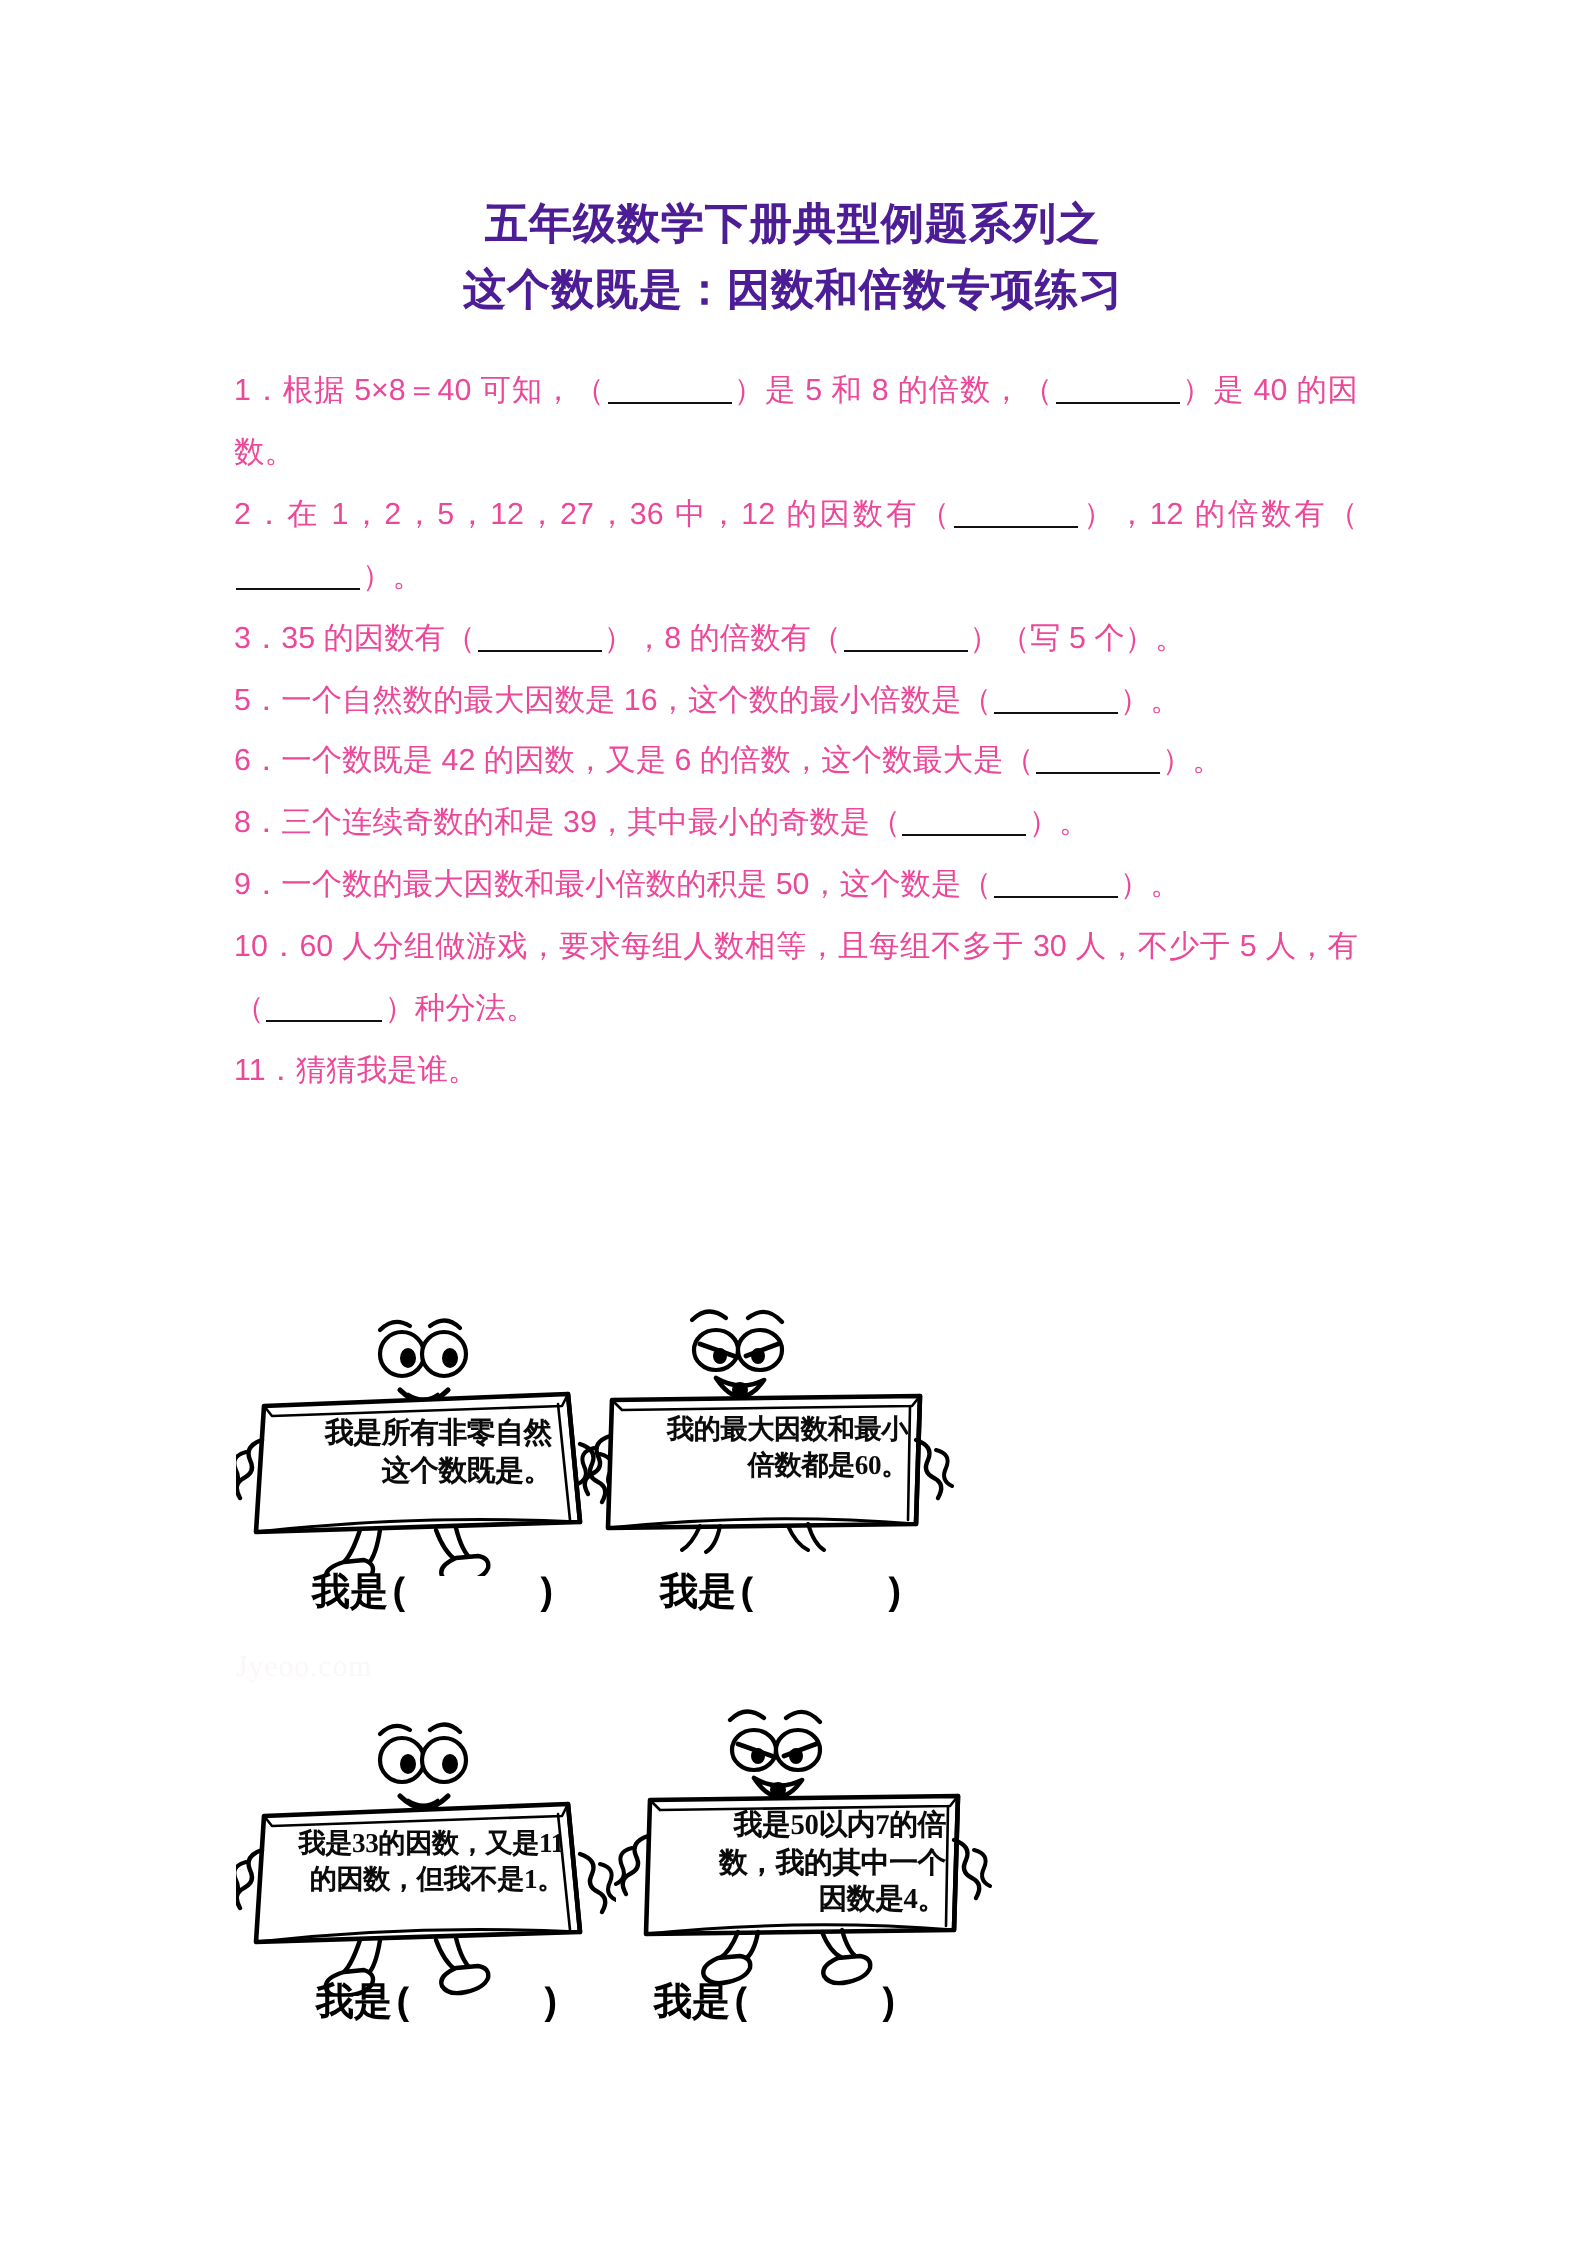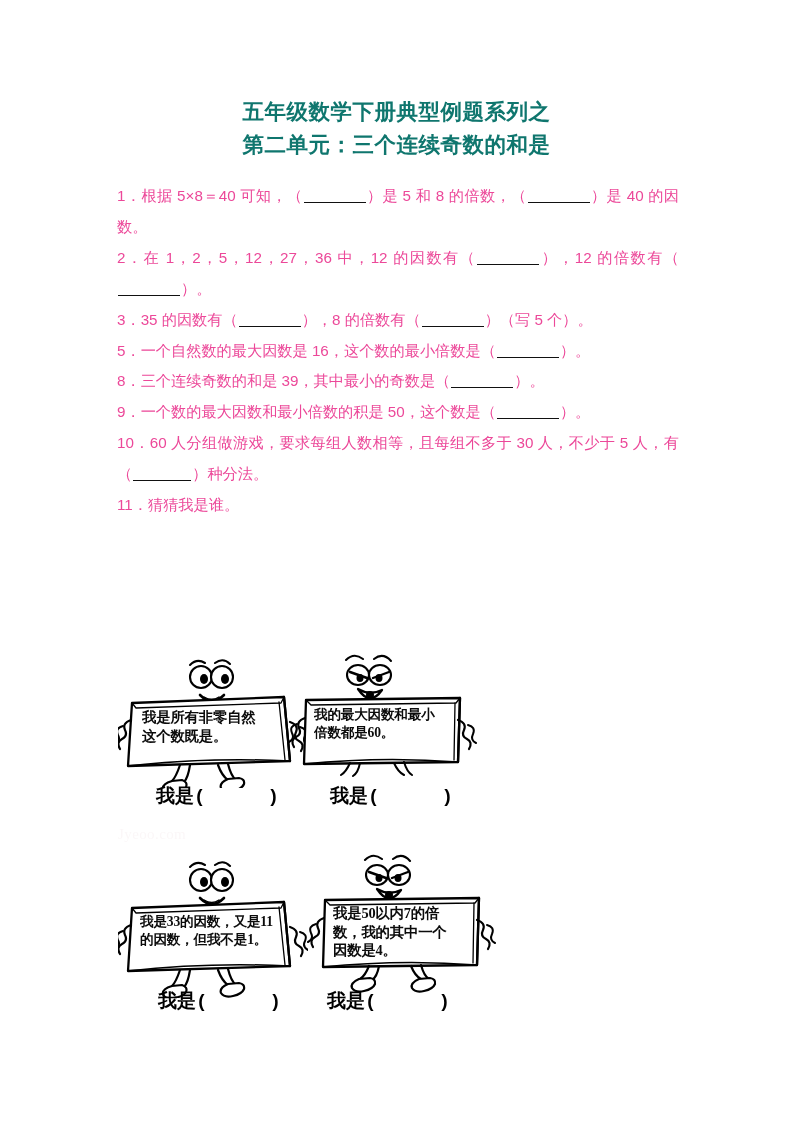--- a/index.html
+++ b/index.html
@@ -31,21 +31,21 @@
     top: 96px;
     width: 793px;
     text-align: center;
   }
   .title-line {
     font-family: Liberation Sans, sans-serif;
     font-weight: bold;
     font-size: 21.5px;
     letter-spacing: 0.5px;
     line-height: 33px;
-    color: #0f766e;
+    color: #4c1d95;
     white-space: nowrap;
   }
 
   
   .body-block {
     position: absolute;
     left: 117px;
     top: 181px;
     width: 562px;
   }
@@ -77,20 +77,21 @@
     font-family: "Liberation Serif", serif;
     font-size: 15px;
     color: #fbf7f8;
     letter-spacing: 0.4px;
     user-select: none;
   }
 
   
   .fig {
     position: absolute;
+    text-align: right;
   }
   .fig svg { display: block; }
   .fig-caption {
     position: absolute;
     font-family: Liberation Mono, monospace;
     font-weight: bold;
     font-size: 19px;
     color: #000000;
     white-space: nowrap;
   }
@@ -108,34 +109,35 @@
   }
   .card-text.small { font-size: 13.6px; line-height: 17.6px; }
 </style>
 </head>
 <body>
 
 <div class="page">
 
   <div class="title-block">
     <div class="title-line">五年级数学下册典型例题系列之</div>
-    <div class="title-line">第二单元：三个连续奇数的和是</div>
+    <div class="title-line">这个数既是：因数和倍数专项练习</div>
   </div>
 
   <div class="body-block">
 
     <p class="q"><span>1．根据 5×8＝40 可知，（</span><span class="blank"></span><span>）是 5 和 8 的倍数，（</span><span class="blank"></span><span>）是 40 的因数。</span></p>
 
     <p class="q"><span>2．在 1，2，5，12，27，36 中，12 的因数有（</span><span class="blank"></span><span>），12 的倍数有（</span><span class="blank"></span><span>）。</span></p>
 
     <p class="q"><span>3．35 的因数有（</span><span class="blank"></span><span>），8 的倍数有（</span><span class="blank"></span><span>）（写 5 个）。</span></p>
 
 
     <p class="q"><span>5．一个自然数的最大因数是 16，这个数的最小倍数是（</span><span class="blank"></span><span>）。</span></p>
 
+    <p class="q"><span>6．一个数既是 42 的因数，又是 6 的倍数，这个数最大是（</span><span class="blank"></span><span>）。</span></p>
 
 
     <p class="q"><span>8．三个连续奇数的和是 39，其中最小的奇数是（</span><span class="blank"></span><span>）。</span></p>
 
     <p class="q"><span>9．一个数的最大因数和最小倍数的积是 50，这个数是（</span><span class="blank"></span><span>）。</span></p>
 
     <p class="q"><span>10．60 人分组做游戏，要求每组人数相等，且每组不多于 30 人，不少于 5 人，有（</span><span class="blank narrow"></span><span>）种分法。</span></p>
 
     <p class="q"><span>11．猜猜我是谁。</span></p>
 

